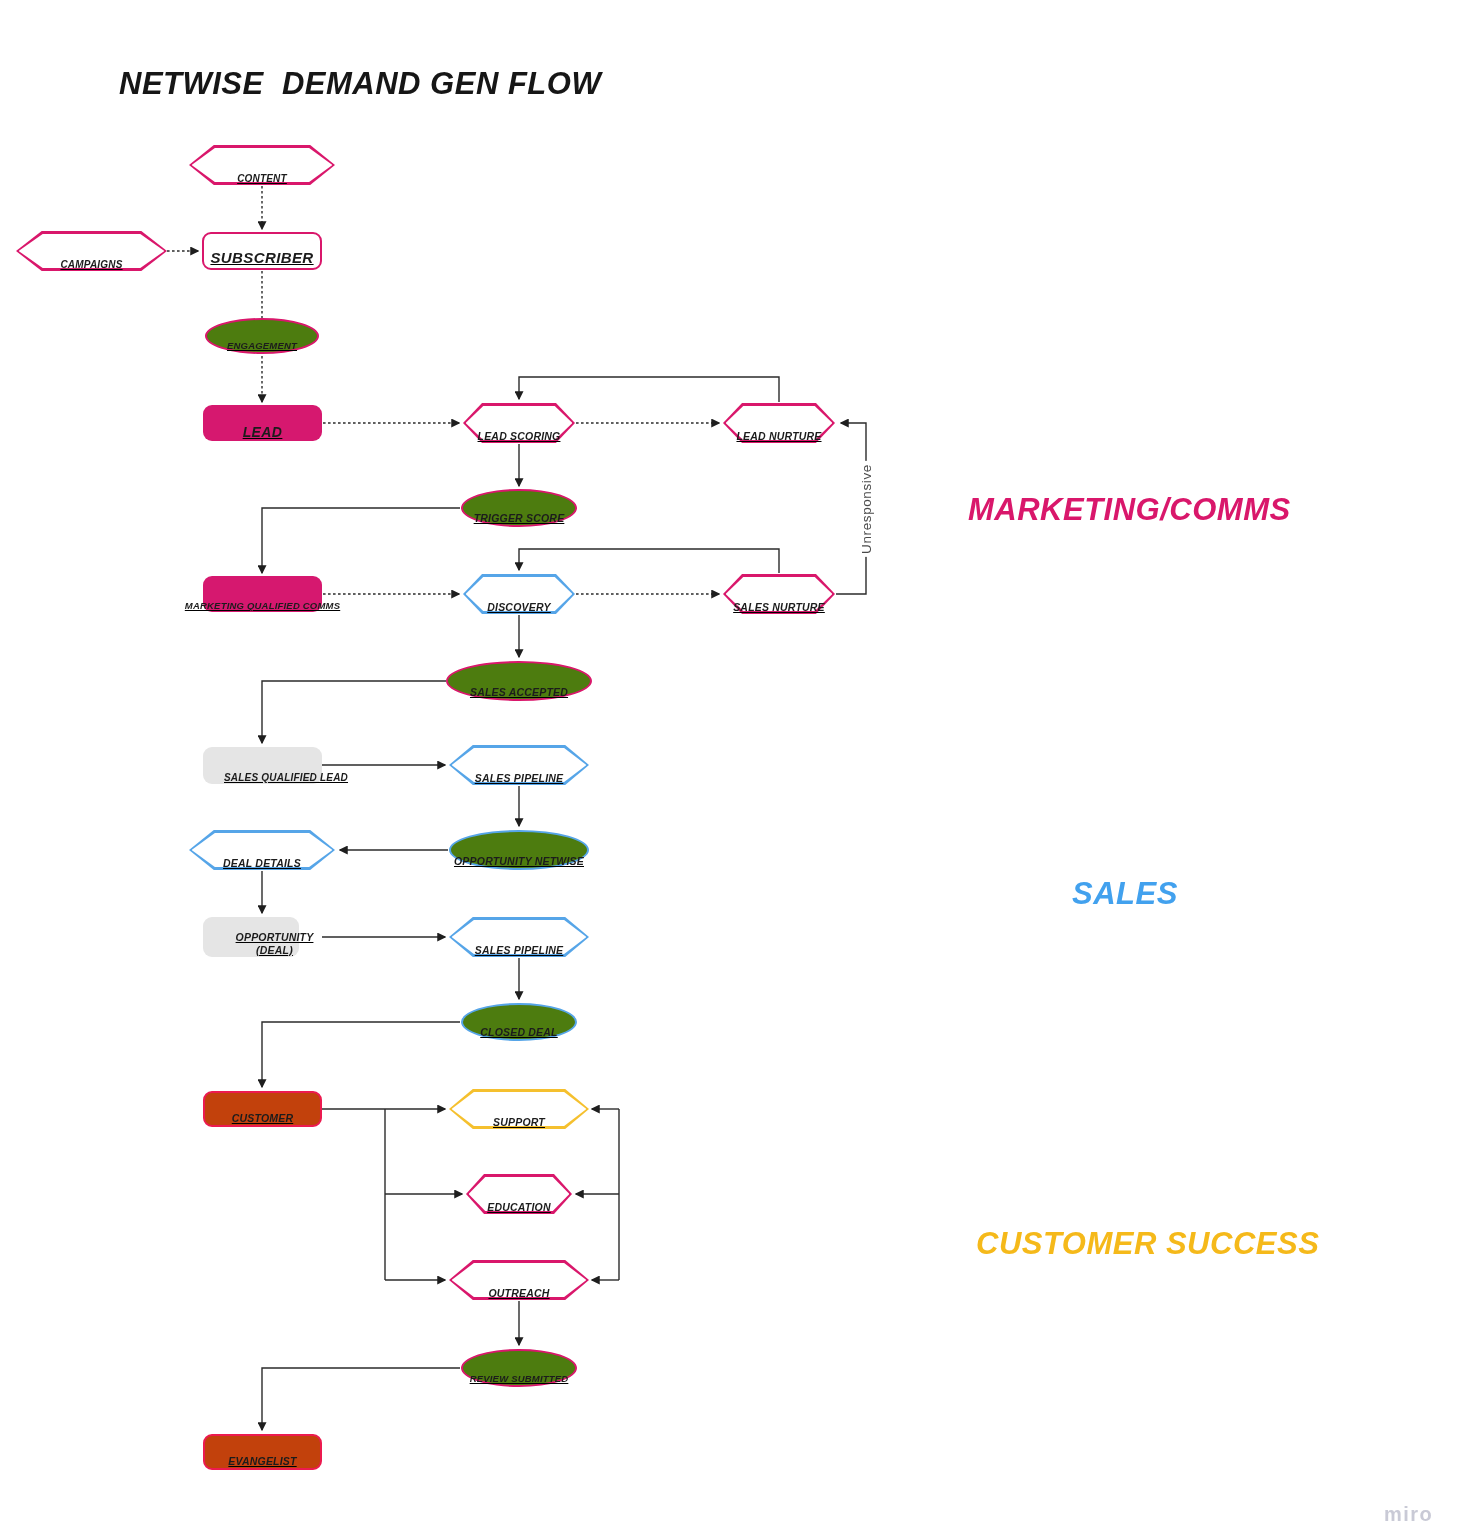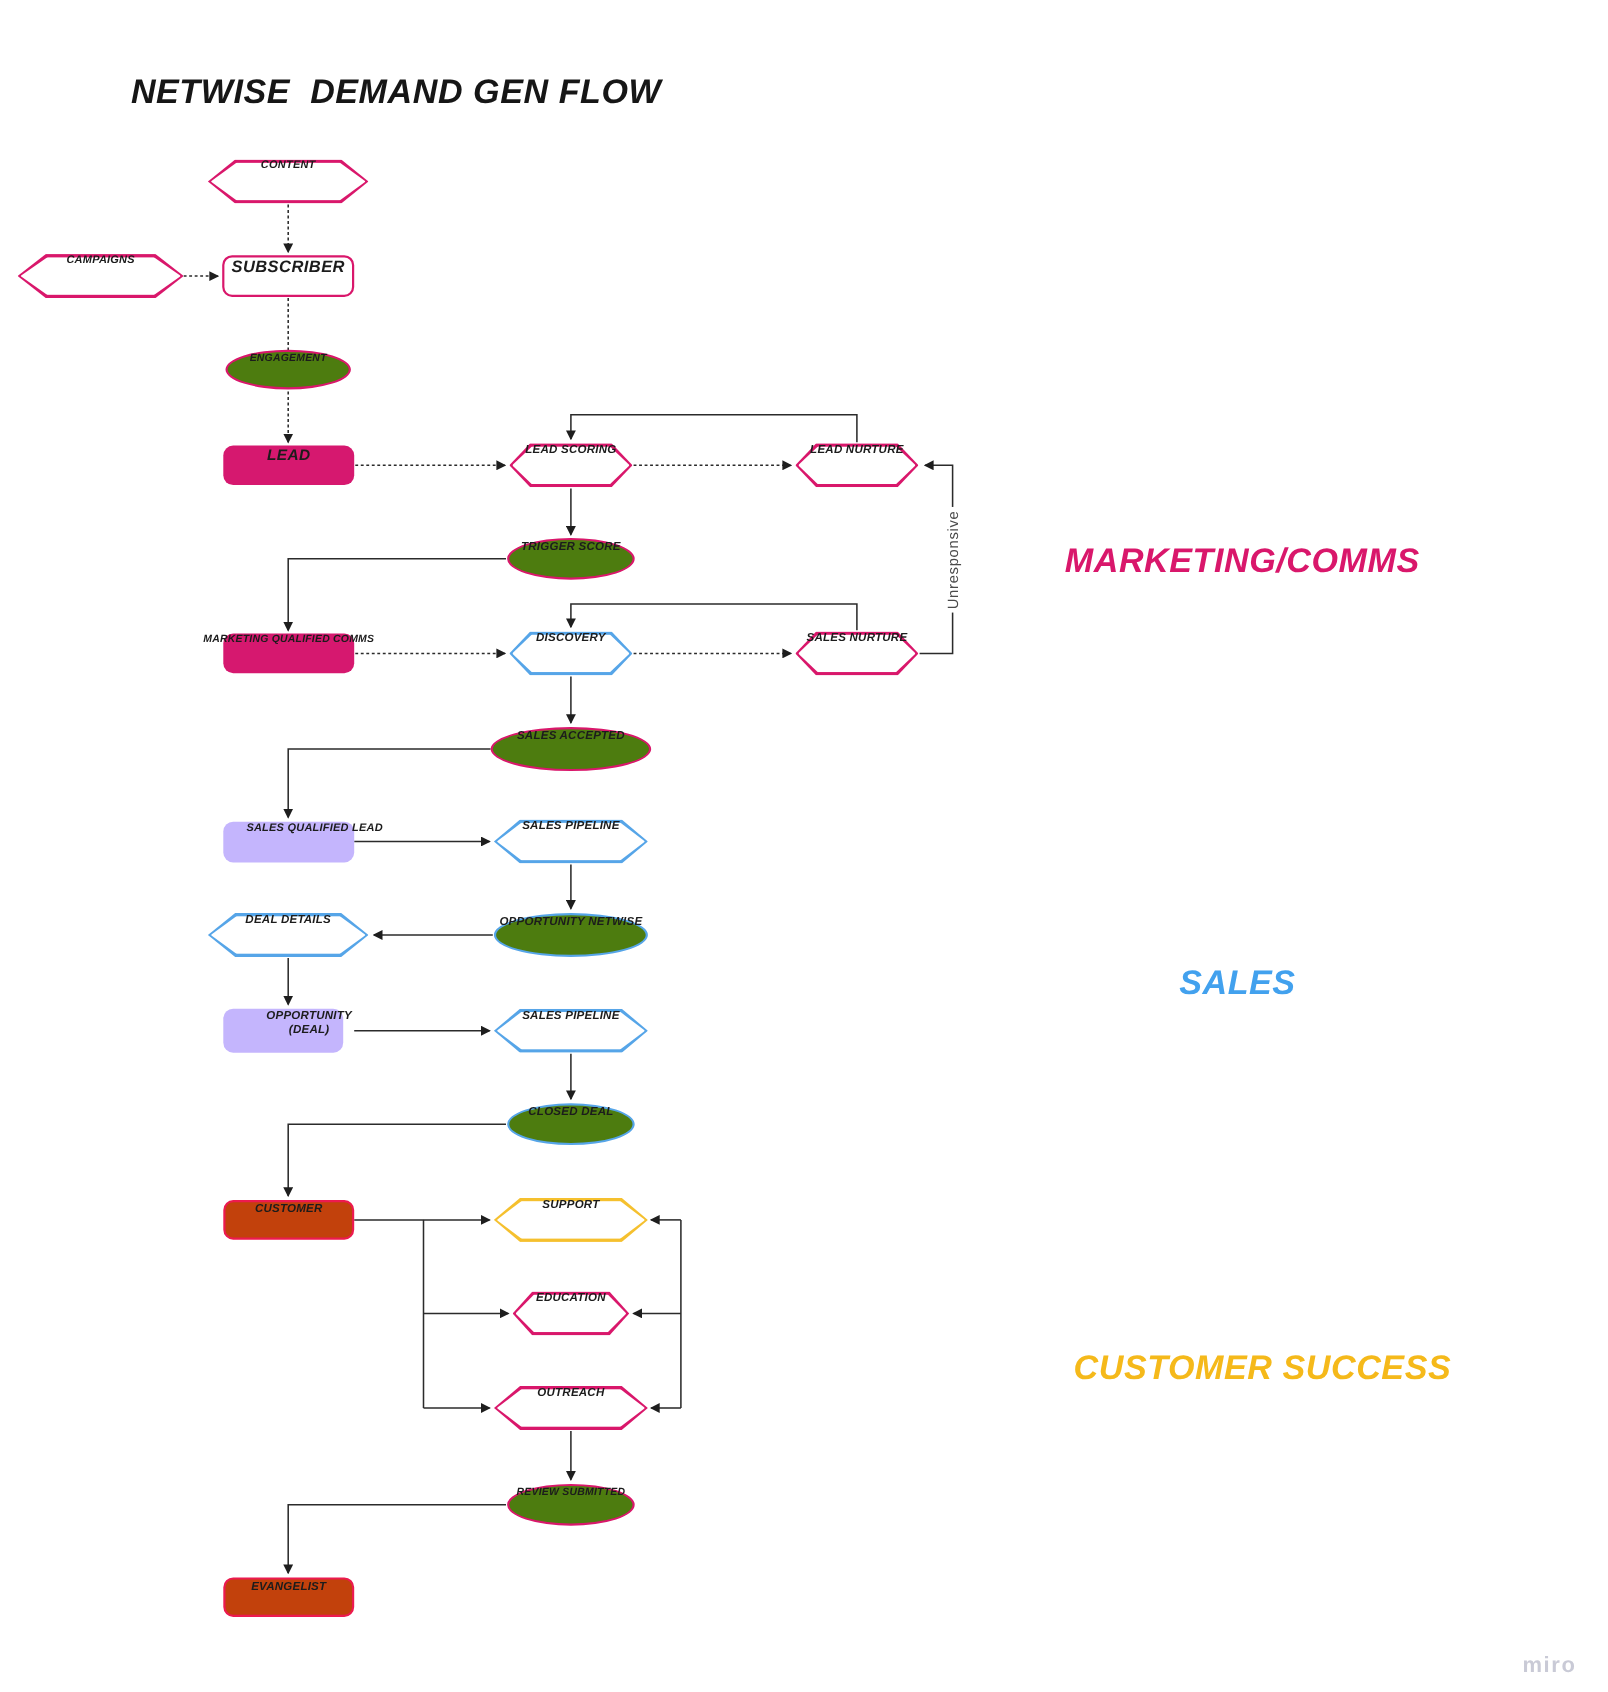--- a/index.html
+++ b/index.html
@@ -3,39 +3,39 @@
 <meta charset="utf-8">
 <style>
   html,body{margin:0;padding:0;background:#fff;}
   .canvas{position:relative;width:1462px;height:1538px;background:#ffffff;
           font-family:"Liberation Sans",sans-serif;overflow:hidden;}
 
   .title{position:absolute;left:119px;top:66px;font-size:31px;font-weight:bold;
          font-style:italic;letter-spacing:0.5px;color:#161616;white-space:pre;}
 
   
-  .node{position:absolute;display:flex;align-items:flex-start;justify-content:center;box-sizing:border-box;}
+  .node{position:absolute;display:flex;align-items:flex-end;justify-content:center;box-sizing:border-box;text-decoration:underline;}
   .nlabel{position:relative;z-index:2;font-size:10.5px;font-weight:bold;font-style:italic;
           color:#1c1c1c;text-align:center;letter-spacing:0.2px;white-space:nowrap;line-height:1.25;}
   .prewrap{white-space:pre-line;}
 
   .hex-bg,.hex-fill{clip-path:polygon(17% 0%,83% 0%,100% 50%,83% 100%,17% 100%,0% 50%);}
   .hex-bg{position:absolute;inset:0;}
   .hex-fill{position:absolute;inset:2.6px;background:#fff;}
   .hex.pink .hex-bg{background:#d9176b;}
   .hex.blue .hex-bg{background:#56a5e8;}
   .hex.gold .hex-bg{background:#f5c02e;}
 
   .ellipse{border-radius:50%;background:#4d7c0f;border:2.6px solid #d9176b;}
   .ellipse.blue{border-color:#56a5e8;}
 
   .stage{border-radius:9px;}
   .stage.outline{background:#fff;border:2.6px solid #d9176b;}
   .stage.fill-pink{background:#d6186f;}
-  .stage.fill-blue{background:#c4b5fd;padding-left:47px;}
+  .stage.fill-blue{background:#e5e5e5;padding-left:47px;}
   .stage.fill-gold{background:#c2410c;border:2.6px solid #ec1a4f;}
 
   .fs15{font-size:15px;letter-spacing:0.4px;}
   .fs14{font-size:14px;letter-spacing:0.4px;}
   .fs95{font-size:9.5px;}
   .fs10{font-size:10px;}
 
   
   .edges{position:absolute;left:0;top:0;}
   .edge,.rail{fill:none;stroke:#2b2b2b;stroke-width:1.4;}
@@ -188,21 +188,21 @@
   <div class="node ellipse blue" style="left:449px;top:830px;width:140px;height:40px">
     <span class="nlabel">OPPORTUNITY NETWISE</span>
   </div>
 
   <div class="node hex blue" style="left:189px;top:830px;width:146px;height:40px">
     <div class="hex-bg"></div>
       <div class="hex-fill"></div>
     <span class="nlabel">DEAL DETAILS</span>
   </div>
 
-  <div class="node stage fill-blue" style="left:203px;top:917px;width:109px;height:40px">
+  <div class="node stage fill-blue" style="left:203px;top:917px;width:96px;height:40px">
     <span class="nlabel prewrap">OPPORTUNITY
 (DEAL)</span>
   </div>
 
   <div class="node hex blue" style="left:449px;top:917px;width:140px;height:40px">
     <div class="hex-bg"></div>
       <div class="hex-fill"></div>
     <span class="nlabel">SALES PIPELINE</span>
   </div>
 

